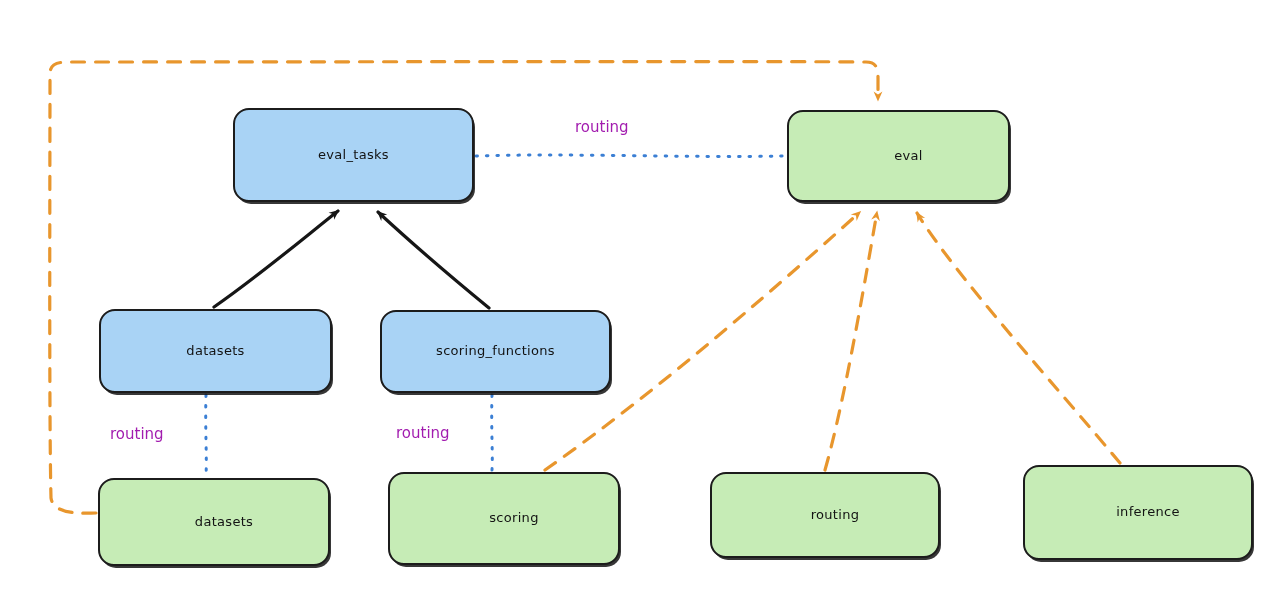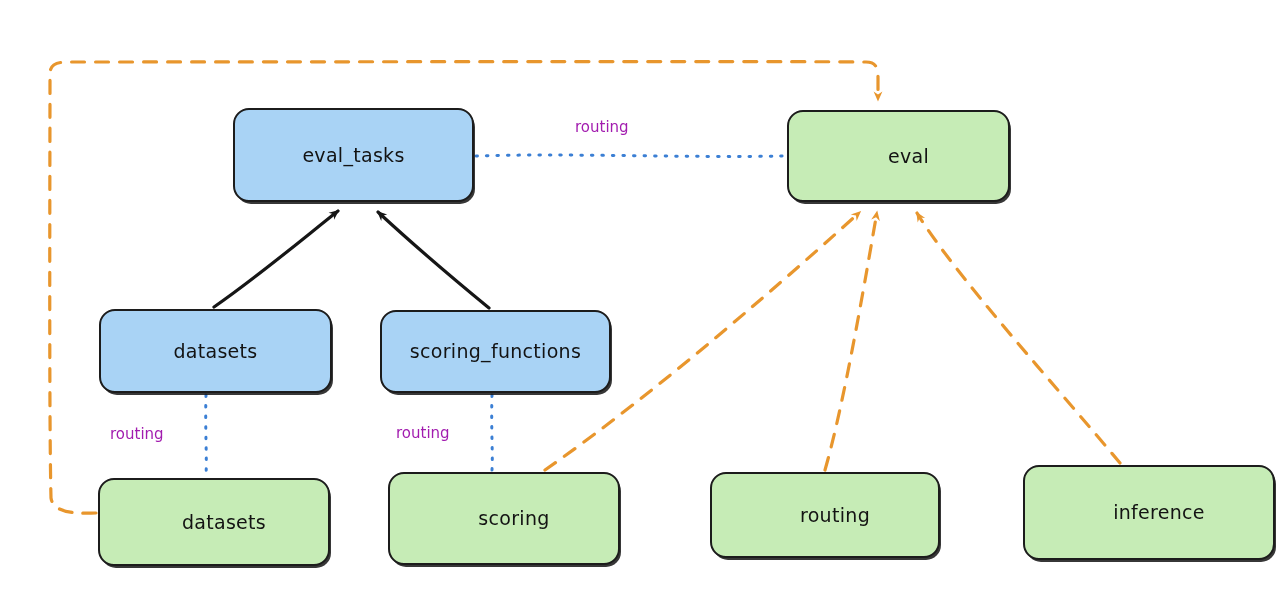--- a/index.html
+++ b/index.html
@@ -27,21 +27,21 @@
   }
   .node {
     position: absolute;
     box-sizing: border-box;
     display: flex;
     align-items: center;
     justify-content: center;
     border: 2.5px solid #1c1c1c;
     border-radius: 16px;
     font-family: "DejaVu Sans", sans-serif;
-    font-size: 19px;
+    font-size: 13px;
     color: #131313;
     letter-spacing: 0.3px;
     text-align: center;
     line-height: 1.1;
     box-shadow: 2px 3px 0 -1px rgba(20,20,20,0.85);
   }
   .node.blue {
     background: #a9d3f5;
   }
   .node.green {
@@ -128,21 +128,21 @@
   </div>
 
   <div class="node green" style="left:388px; top:472px; width:232px; height:93px;justify-content:center;">
     <span class="node-label">scoring</span>
   </div>
 
   <div class="node green" style="left:710px; top:472px; width:230px; height:86px;">
     <span class="node-label">routing</span>
   </div>
 
-  <div class="node green" style="left:1023px; top:465px; width:252px; height:95px;justify-content:center;">
+  <div class="node green" style="left:1023px; top:465px; width:230px; height:95px;justify-content:center;">
     <span class="node-label">inference</span>
   </div>
 
   <div class="edge-label" style="left:575px; top:118px;">routing</div>
 
   <div class="edge-label" style="left:110px; top:425px;">routing</div>
 
   <div class="edge-label" style="left:396px; top:424px;">routing</div>
 
 </div>

